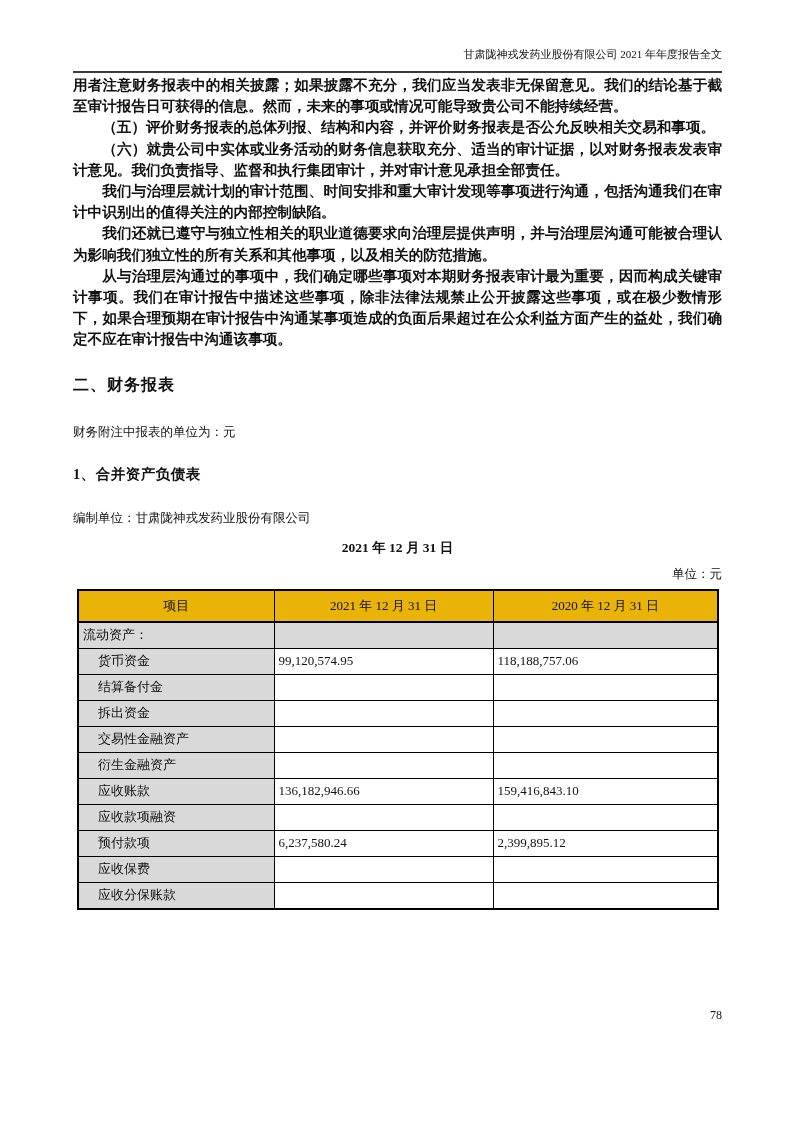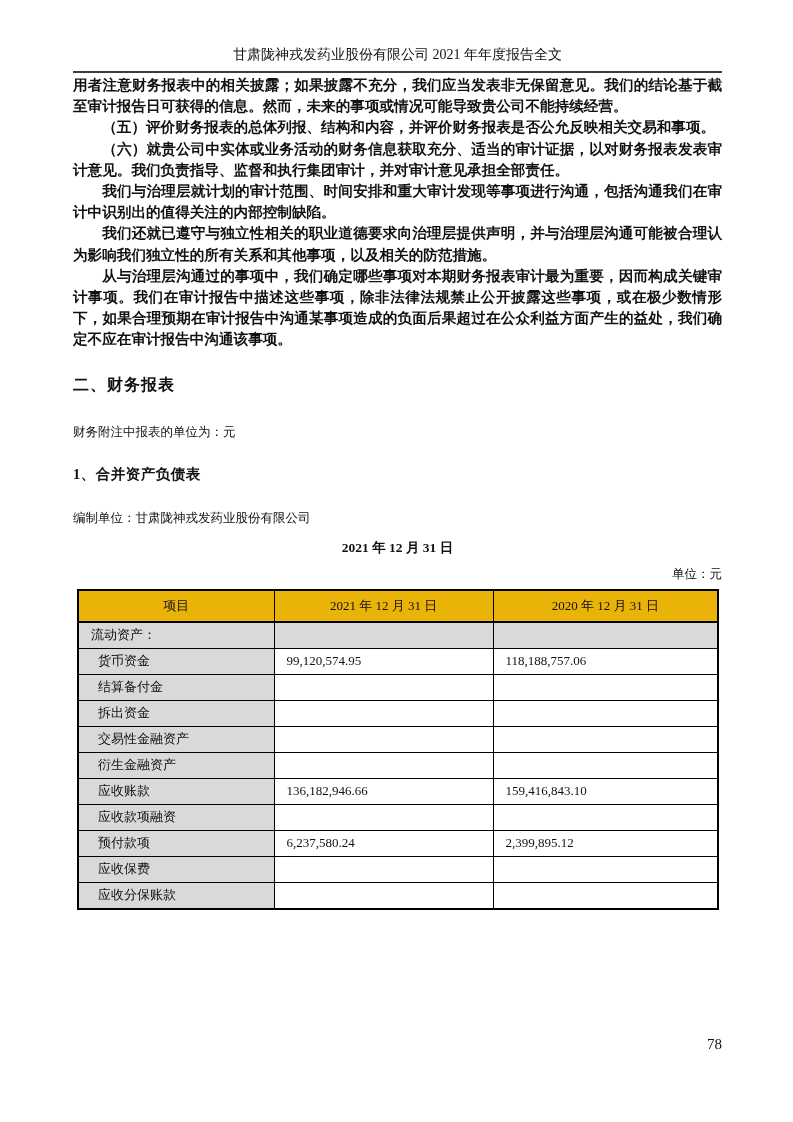--- a/index.html
+++ b/index.html
@@ -10,22 +10,22 @@
     margin: 0 auto;
     background: #ffffff;
     box-sizing: border-box;
     padding: 46px 71px 0 73px;
     font-family: "Liberation Serif", "DejaVu Serif", serif;
     color: #111;
     overflow: hidden;
   }
   
   .doc-header-title {
-    text-align: center;
-    font-size: 14px;
+    text-align: right;
+    font-size: 11px;
     line-height: 17px;
     white-space: nowrap;
   }
   .doc-header-rule {
     margin-top: 8px;
     border-bottom: 2px solid #3c3c3c;
     height: 0;
   }
   
   .body-text { margin-top: 2px; font-weight: bold; }
@@ -85,31 +85,31 @@
     overflow: hidden;
     white-space: nowrap;
   }
   table.bs th {
     height: 28px;
     background: #eab308;
     font-weight: normal;
     text-align: center;
     border-bottom: 2px solid #000;
   }
-  table.bs td { height: 25px; padding: 0 12px; }
+  table.bs td { height: 25px; padding: 0 4px; }
   table.bs td.col-item { background: #d9d9d9; text-align: left; }
   table.bs td.col-item.indent { padding-left: 19px; }
   table.bs td.col-val { text-align: left; background: #ffffff; }
   table.bs tr.section-row td { background: #d9d9d9; }
   
   .page-number {
     position: absolute;
-    top: 1036px;
+    top: 1008px;
     right: 71px;
-    font-size: 15px;
+    font-size: 12px;
   }
 </style>
 </head>
 <body>
 
 <div class="page">
 
   <div class="doc-header-title">甘肃陇神戎发药业股份有限公司 2021 年年度报告全文</div>
   <div class="doc-header-rule"></div>
 

